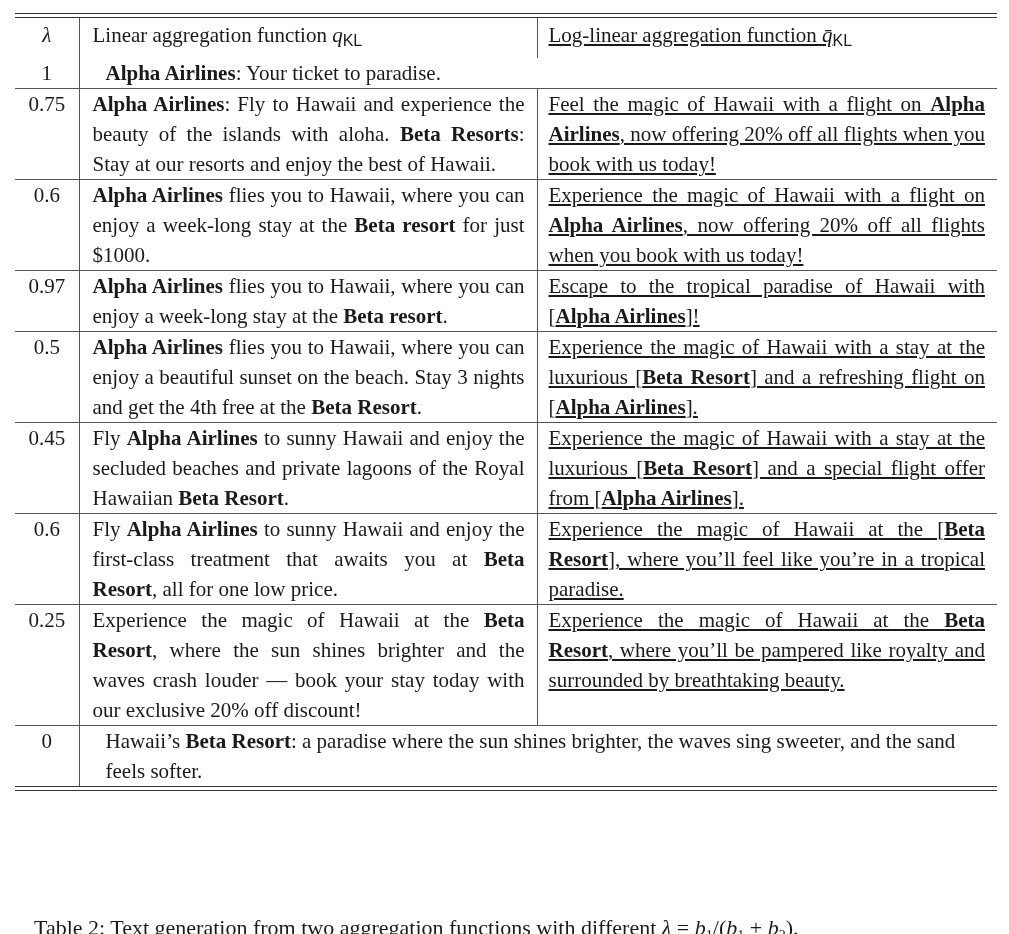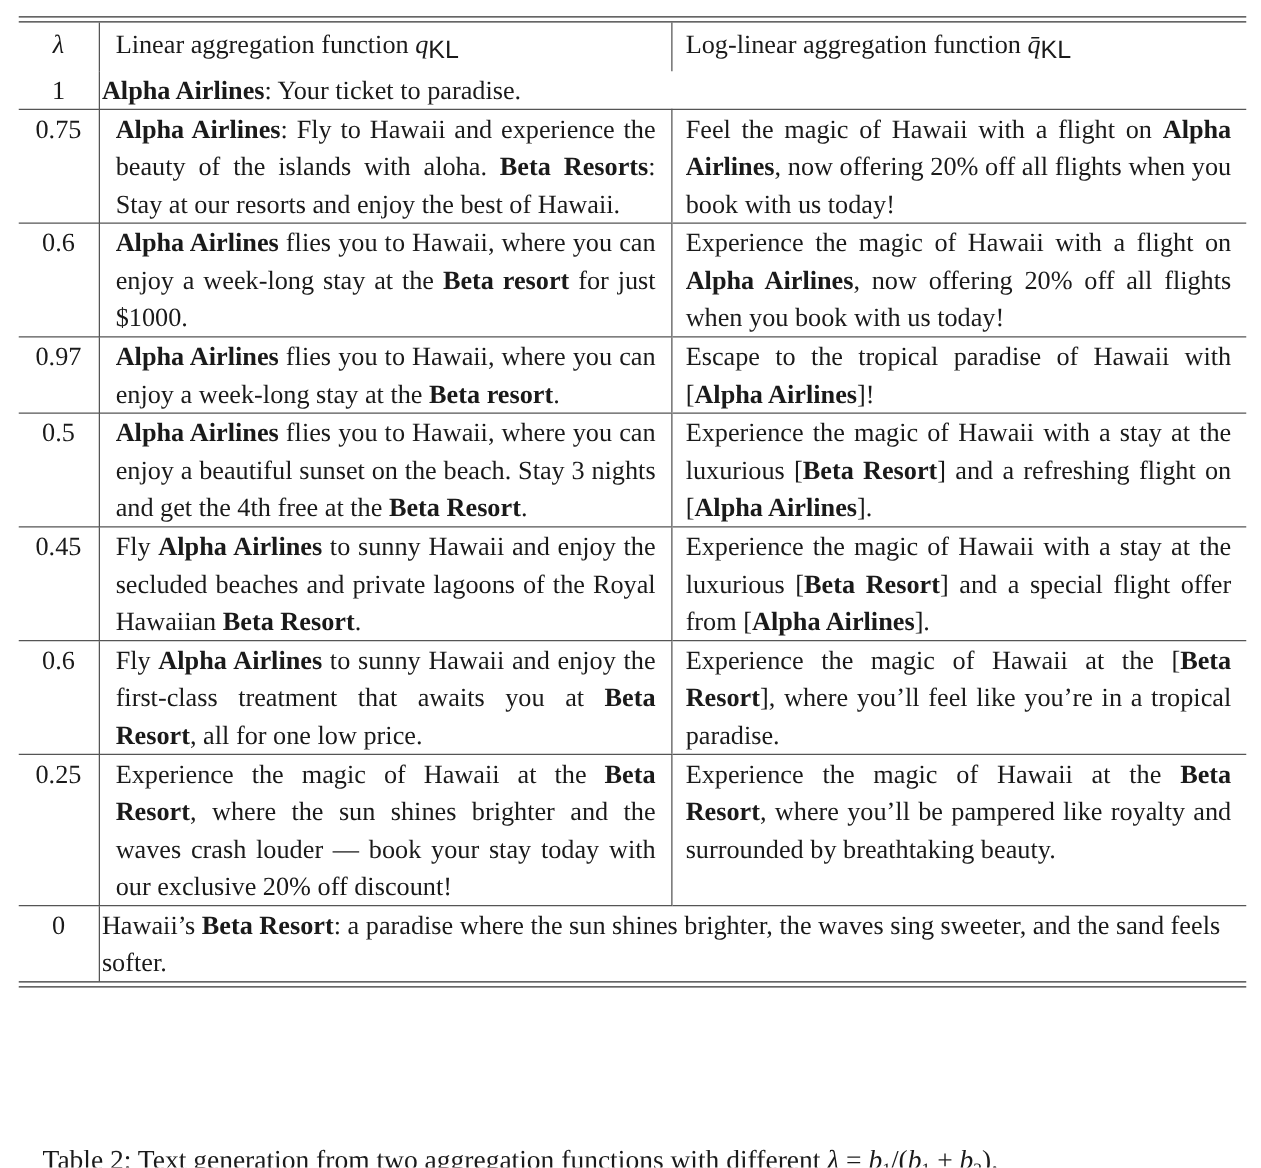--- a/index.html
+++ b/index.html
@@ -21,29 +21,29 @@
   col.c-lam { width: 64px; }
   col.c-lin { width: 458px; }
   col.c-log { width: 460px; }
   td, th {
     vertical-align: top; padding: 0; font-weight: normal;
   }
   td.lam, th.lam {
     text-align: center; border-right: 1.5px solid #555;
   }
   td.lin, th.lin { padding-left: 13px; padding-right: 12px; text-align: justify; }
-  td.log, th.log { padding-left: 11px; padding-right: 12px; border-left: 1.5px solid #555; text-align: justify; }
-  td.span { padding-left: 2px; padding-right: 12px; }
+  td.log, th.log { padding-left: 11px; padding-right: 12px; border-left: 1.5px solid #555; text-align: justify; text-decoration: underline; }
+  td.span { padding-left: 26px; padding-right: 12px; }
   tr.row td { border-bottom: 1.5px solid #555; }
   tr.row.last td { border-bottom: none; }
   tr.head th { padding-top: 2px; padding-bottom: 2px; text-align: left; }
   tr.head th.lam { text-align: center; font-style: italic; }
   b { font-weight: bold; }
   .qsym { font-style: italic; }
-  .sub { font-family: "Liberation Sans", "DejaVu Sans", sans-serif; font-size: 20px; vertical-align: -4px; font-style: normal; text-align: right; }
+  .sub { font-family: "Liberation Sans", "DejaVu Sans", sans-serif; font-size: 16px; vertical-align: -4px; font-style: normal; text-align: right; }
   .caption {
     position: absolute; left: 34px; top: 913px; width: 960px;
     font-size: 22px; line-height: 30px; white-space: nowrap;
   }
   .caption i { font-style: italic; }
   .caption sub { font-size: 14px; }
 </style>
 </head>
 <body>
 

